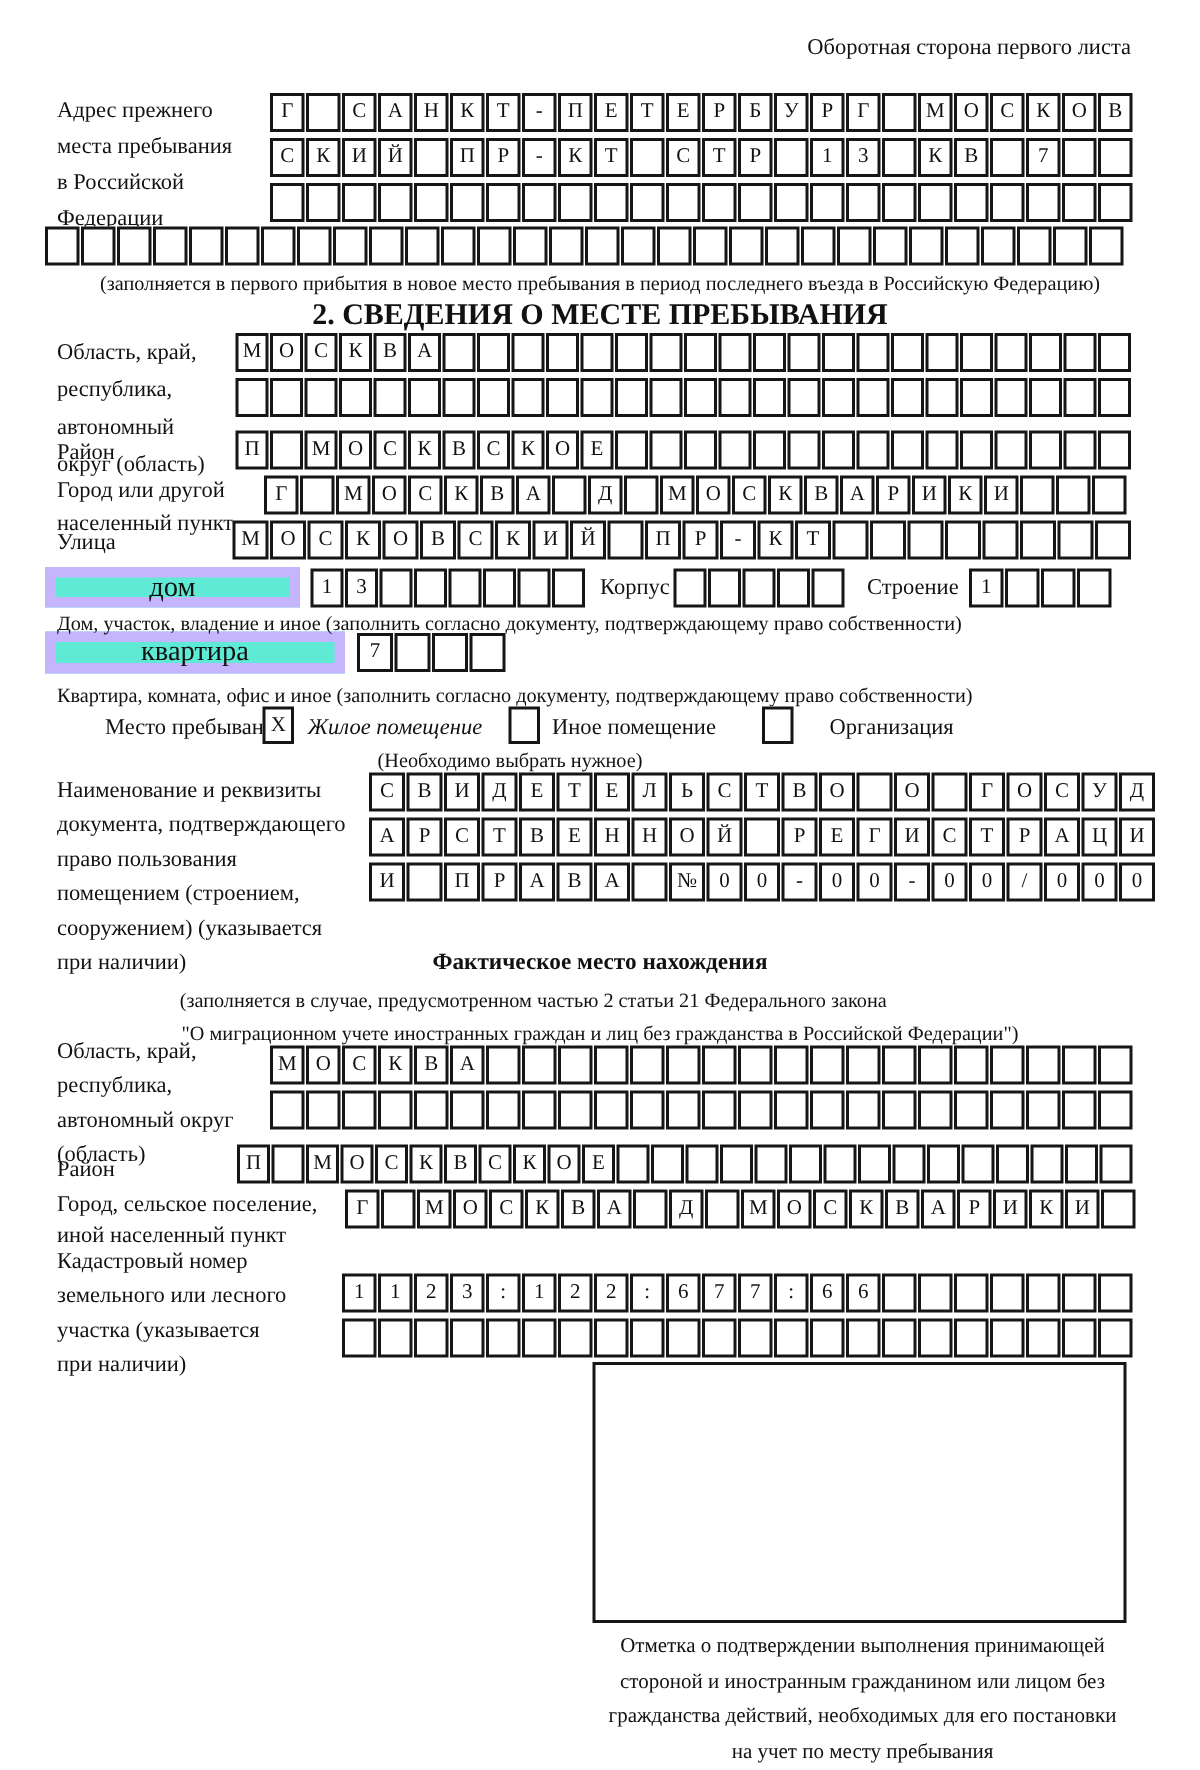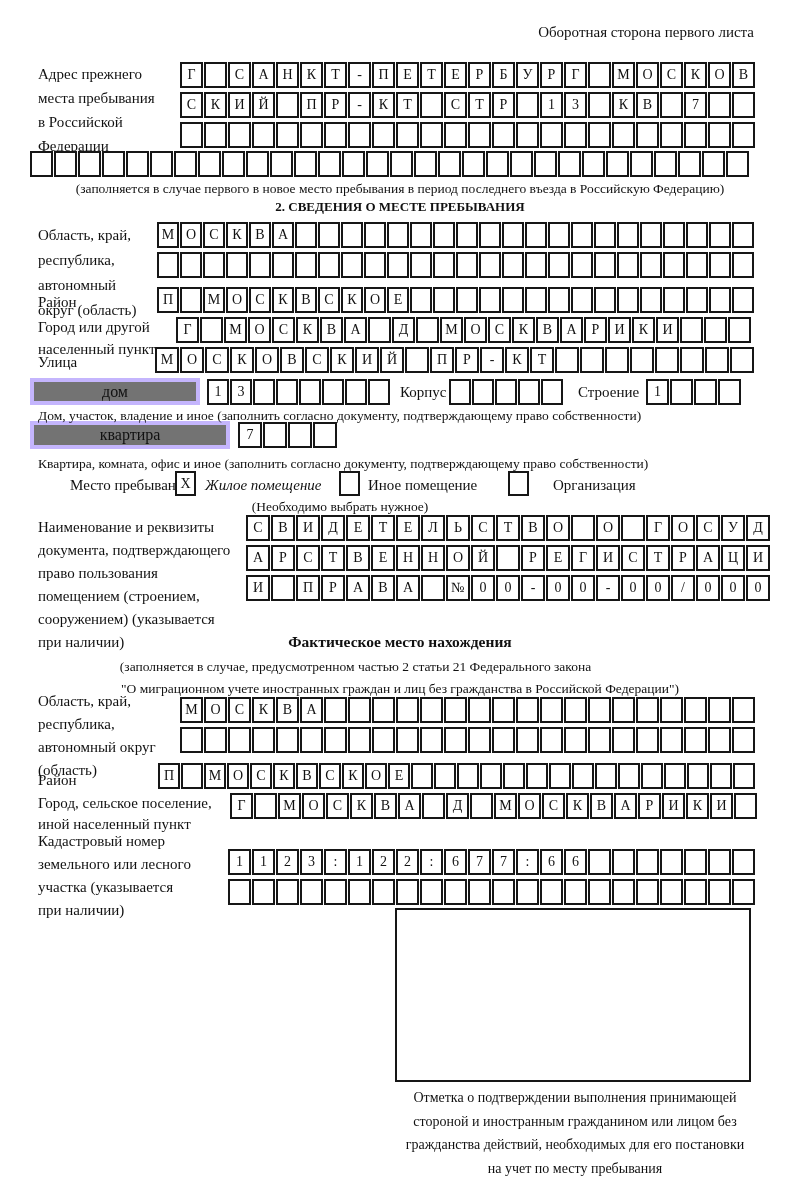--- a/index.html
+++ b/index.html
@@ -17,35 +17,35 @@
   .cellrow{position:absolute;display:flex;gap:1px;}
   .cell{
     box-sizing:border-box;width:23px;height:26px;border:2px solid #161616;
     display:flex;align-items:center;justify-content:center;
     font-size:14px;background:#fff;flex:0 0 auto;
   }
   .cw22 .cell{width:22px;}
   .cw24 .cell{width:24px;}
   
   .widebox{
-    box-sizing:border-box;border:4px solid #c4b5fd;display:flex;
-    align-items:center;justify-content:center;font-size:16px;background:#737373;
+    box-sizing:border-box;border:7px solid #c4b5fd;display:flex;
+    align-items:center;justify-content:center;font-size:19px;background:#5eead4;
   }
   .checkbox{
     box-sizing:border-box;width:21px;height:25px;border:2px solid #161616;
     display:flex;align-items:center;justify-content:center;font-size:14px;background:#fff;
   }
   #hdr-note{top:24px;right:46px;font-size:15px;}
   #lbl-prev{left:38px;top:62px;}
   #r-prev1{left:180px;top:62px;}
   #r-prev2{left:180px;top:92px;}
   #r-prev3{left:180px;top:122px;}
   #r-prev4{left:30px;top:151px;}
   #note1{left:0;top:181px;width:800px;}
-  #hdr-sec2{left:0;top:199px;width:800px;font-size:13px;}
+  #hdr-sec2{left:0;top:199px;width:800px;font-size:20px;}
   #lbl-obl1{left:38px;top:223px;line-height:25px;}
   #r-obl1a{left:157px;top:222px;}
   #r-obl1b{left:157px;top:252px;}
   #lbl-raion1{left:38px;top:290px;}
   #r-raion1{left:157px;top:287px;}
   #lbl-gorod1{left:38px;top:316px;line-height:22px;}
   #r-gorod1{left:176px;top:317px;}
   #lbl-ulitsa{left:38px;top:350px;}
   #r-ulitsa{left:155px;top:347px;}
   #dom-box{left:30px;top:378px;width:170px;height:27px;}
@@ -202,21 +202,21 @@
       <div class="cell"></div>
       <div class="cell"></div>
       <div class="cell"></div>
       <div class="cell"></div>
       <div class="cell"></div>
       <div class="cell"></div>
       <div class="cell"></div>
       <div class="cell"></div>
       <div class="cell"></div>
     </div>
-  <div id="note1" class="abs note center">(заполняется в случае первого в новое место пребывания в период последнего въезда в Российскую Федерацию)</div>
+  <div id="note1" class="abs note center">(заполняется в первого прибытия в новое место пребывания в период последнего въезда в Российскую Федерацию)</div>
 
   <div id="hdr-sec2" class="abs center bold">2. СВЕДЕНИЯ О МЕСТЕ ПРЕБЫВАНИЯ</div>
 
   <div id="lbl-obl1" class="abs lbl">
     <div>Область, край,</div>
     <div>республика,</div>
     <div>автономный</div>
     <div>округ (область)</div>
   </div>
   <div id="r-obl1a" class="cellrow cw22">

